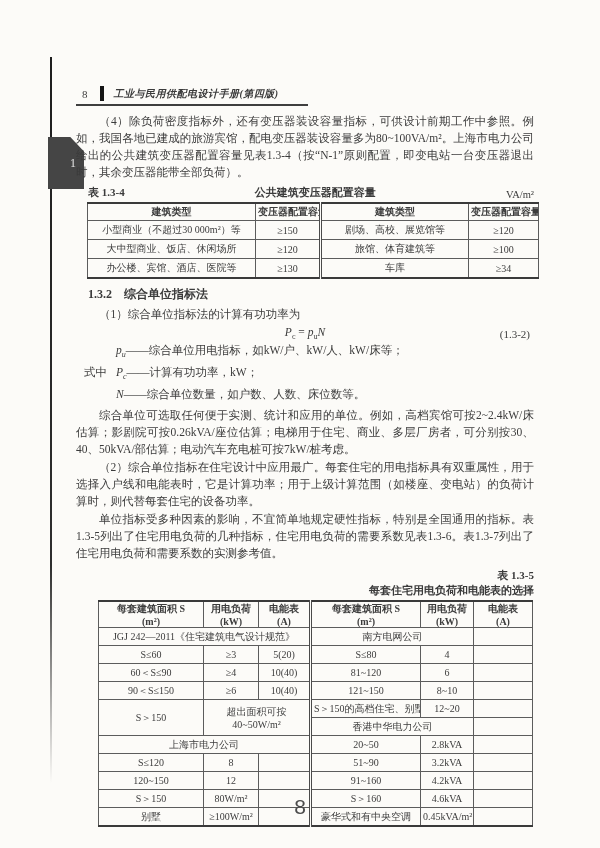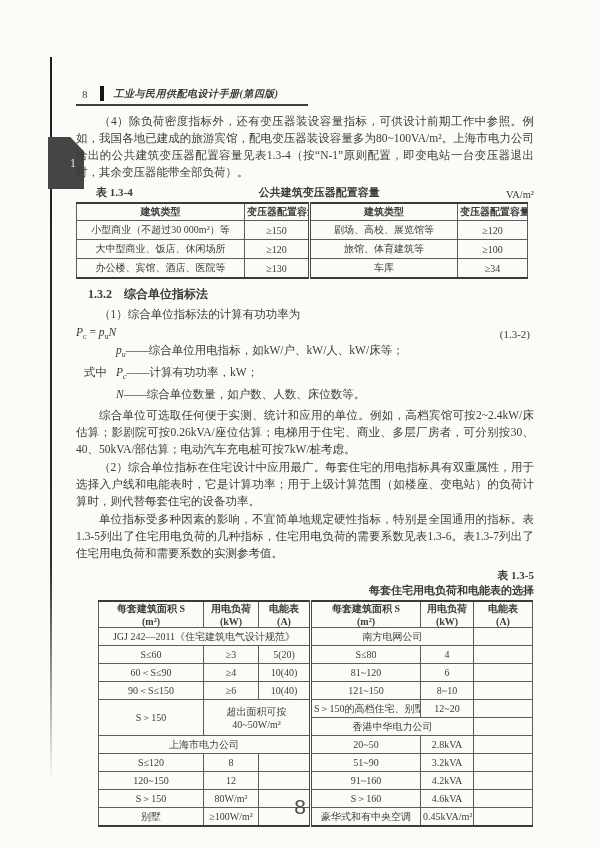--- a/index.html
+++ b/index.html
@@ -38,31 +38,31 @@
   .cap-unit{ white-space:nowrap; font-weight:normal; font-size:10.5px; }
   table.t{
     border-collapse:collapse; table-layout:fixed; font-size:10px; color:#3c3c3c;
     border-top:2px solid #3a3a3a; border-bottom:2px solid #3a3a3a;
   }
   table.t td, table.t th{
     border:1px solid #5c5c5c; text-align:center; vertical-align:middle;
     padding:0 2px; font-weight:normal; overflow:hidden; white-space:nowrap;
   }
   table.t th{ font-weight:bold; }
-  .t134{ width:451px; margin-left:0;border-radius:18px; }
+  .t134{ width:451px; margin-left:11px;border-radius:18px; }
   .t134 th{ height:16px; }
   .t134 td{ height:18px; }
   .t135{ width:434px; margin-left:22px; }
   .t135 th{ height:14px; }
   .t135 td{ height:17px; }
   .dbl{ border-left:3px double #4a4a4a !important; }
   .blk{ display:block; }
   h3.sec{ margin:7px 0 3px 0; font-size:12px; font-weight:bold; padding-left:12px; }
   p.plain{ margin:0; font-size:11.5px; line-height:17px; text-indent:2em; }
-  .formula-row{ position:relative; text-align:left; font-size:11.5px; height:19px; line-height:19px; }
+  .formula-row{ position:relative; text-align:center; font-size:11.5px; height:19px; line-height:19px; }
   .fi{ font-style:italic; }
   .formula-row sub, .def-sym sub{ font-size:8px; }
   .eqnum{ position:absolute; right:4px; top:2px; font-size:11px; }
   .def-line{ position:relative; font-size:11.5px; line-height:16.5px; padding-left:40px; }
   .def-prefix{ position:absolute; left:8px; top:0; }
   .def-sym{ font-style:italic; }
   .footer-num{
     position:absolute; left:0; right:0; top:795px; text-align:center;
     font-family:"Liberation Sans","DejaVu Sans",sans-serif;
     font-size:21px; color:#4c4c4c;
@@ -81,21 +81,21 @@
   <div class="content">
 
     <div class="running-head">
       <span class="rh-num">8</span>
       <span class="rh-bar"></span>
       <span class="rh-title">工业与民用供配电设计手册(第四版)</span>
     </div>
 
     <p class="body">（4）除负荷密度指标外，还有变压器装设容量指标，可供设计前期工作中参照。例如，我国各地已建成的旅游宾馆，配电变压器装设容量多为80~100VA/m²。上海市电力公司给出的公共建筑变压器配置容量见表1.3-4（按“N-1”原则配置，即变电站一台变压器退出时，其余变压器能带全部负荷）。</p>
 
-    <div class="caption" style="margin-left:20px;gap:34px;">
+    <div class="caption" style="margin-left:12px;gap:34px;">
       <span class="cap-label">表 1.3-4</span>
       <span class="cap-title">公共建筑变压器配置容量</span>
       <span class="cap-unit">VA/m²</span>
     </div>
 
     <table class="t t134">
       <colgroup>
           <col style="width:168px">
           <col style="width:65px">
           <col style="width:148px">

